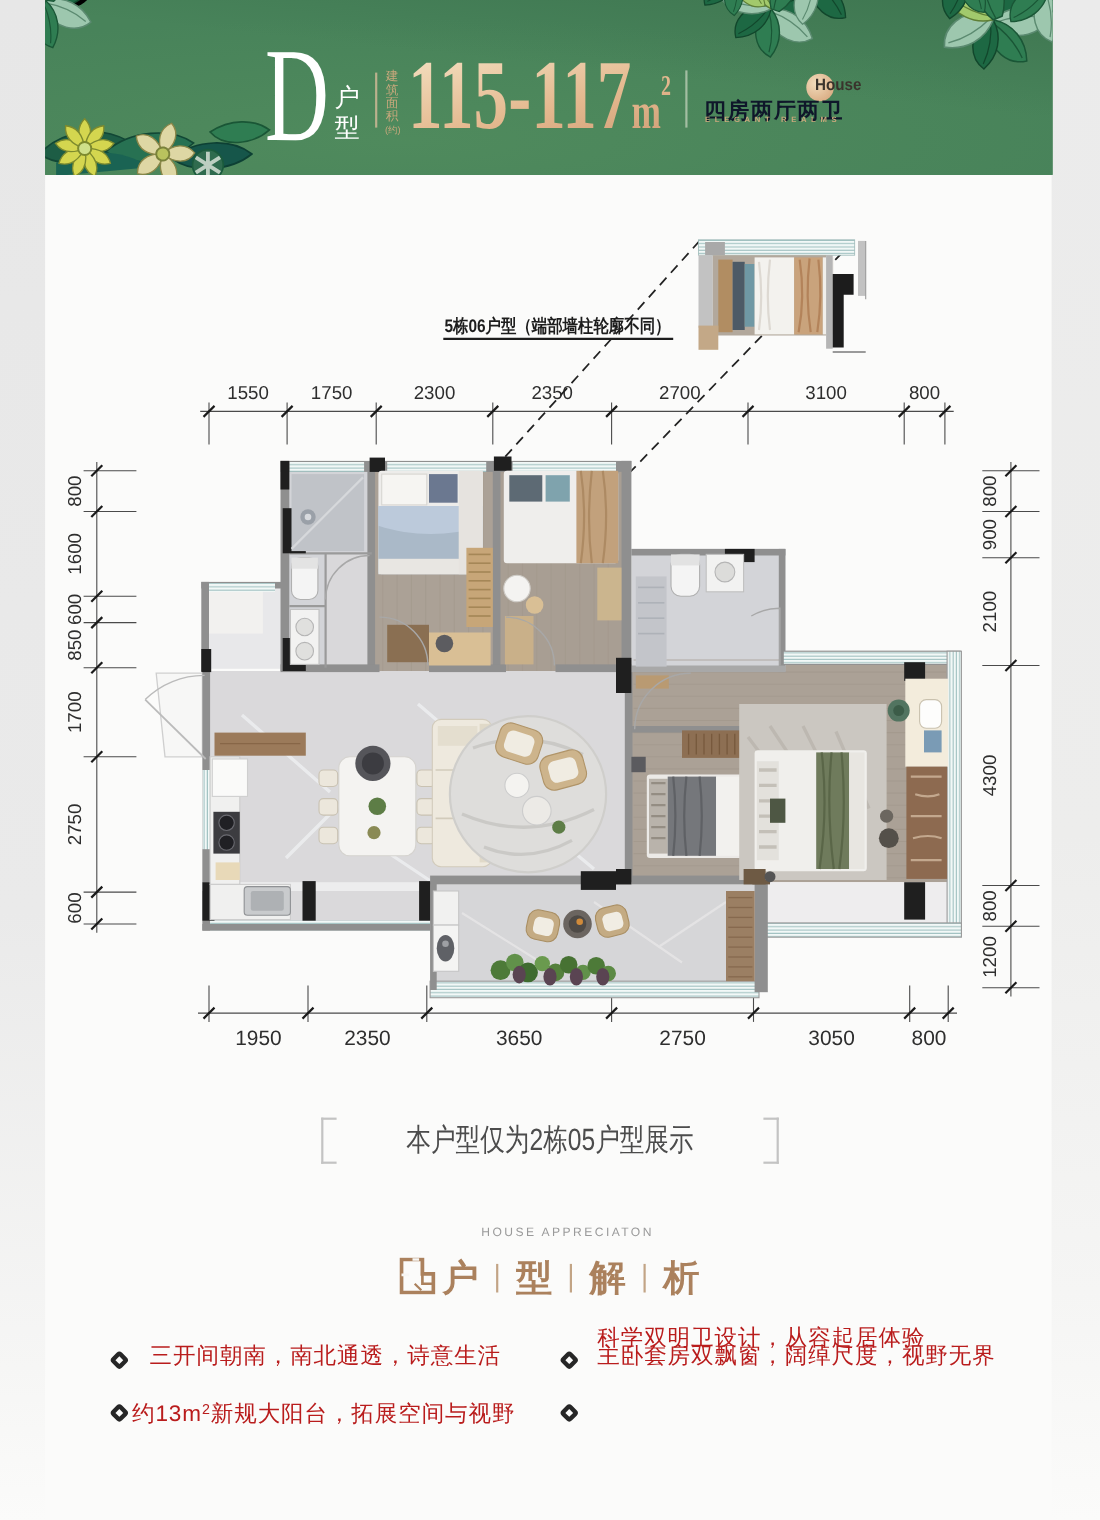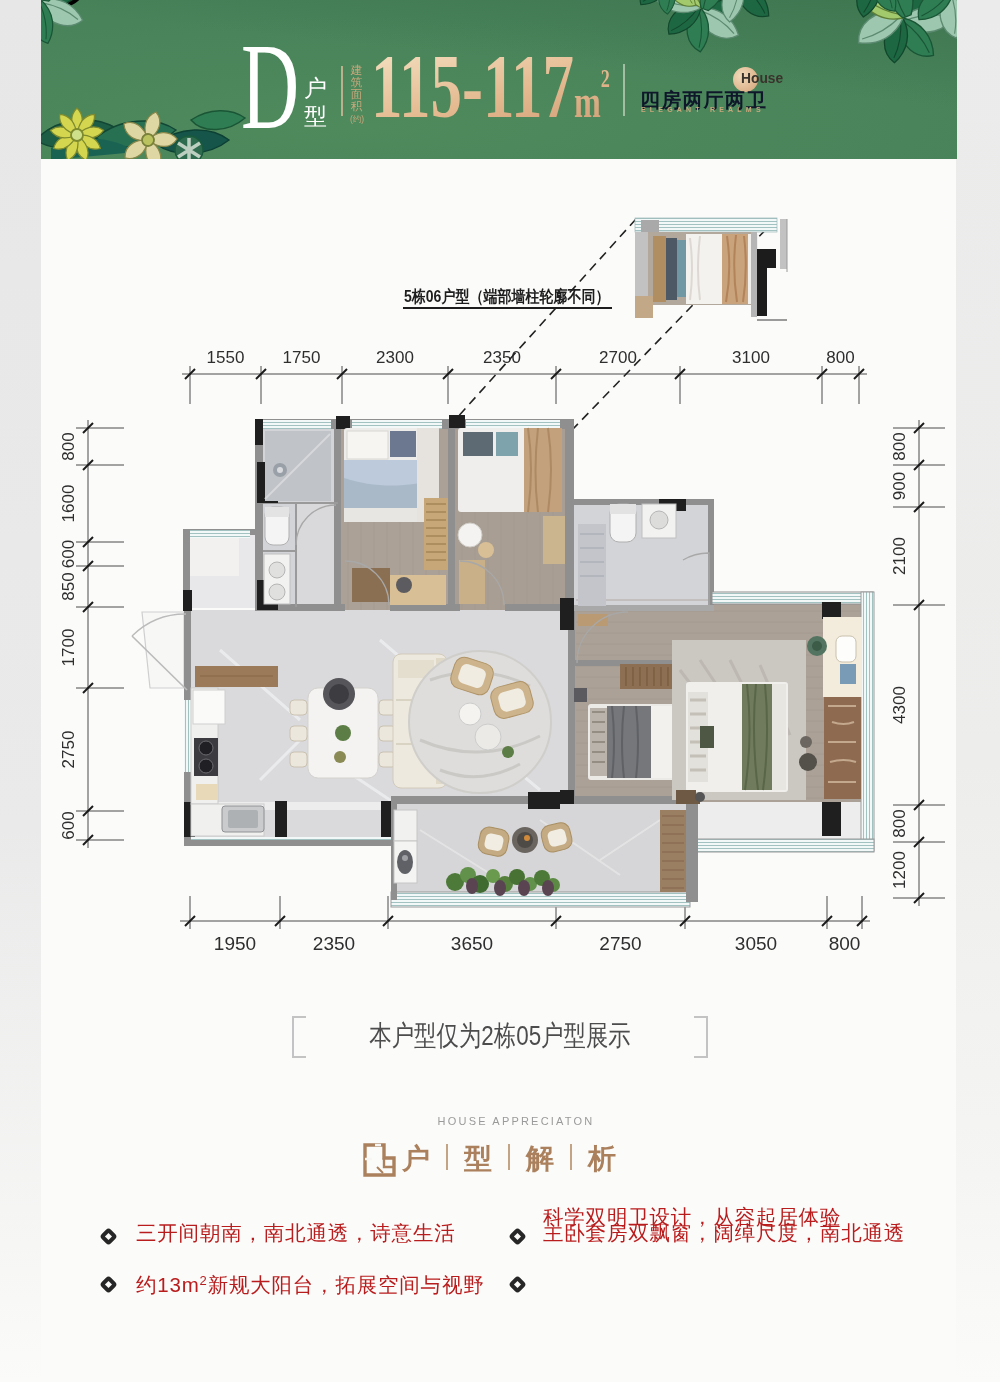--- a/index.html
+++ b/index.html
@@ -550,28 +550,28 @@
 
 <div class="abs" style="left:16px;top:1115px;width:1000px;text-align:center;font-size:11px;color:#9a9a9a;letter-spacing:2.2px;">HOUSE APPRECIATON</div>
 <svg class="abs" style="left:363px;top:1143px" width="33" height="34" viewBox="0 0 33 34">
  <g stroke="#ab815d" fill="none">
   <path d="M2 2 L2 32 L31 32 L31 15 L21 15 L21 2 Z" stroke-width="3.4"></path>
   <path d="M21 15 L21 24 L31 24" stroke-width="2.4"></path>
   <path d="M2 16 h7 M12 2 h6" stroke-width="2.4" stroke="#f7f6f4"></path>
   <path d="M14 24 l6 6" stroke-width="2"></path>
  </g>
 </svg>
-<div class="abs" style="left:402px;top:1140px;width:240px;font-size:28px;font-weight:bold;color:#ab815d;letter-spacing:0;">户<span class="tdv"></span>型<span class="tdv"></span>解<span class="tdv"></span>析</div>
+<div class="abs" style="left:402px;top:1140px;width:240px;font-size:33px;font-weight:bold;color:#ab815d;letter-spacing:0;">户<span class="tdv"></span>型<span class="tdv"></span>解<span class="tdv"></span>析</div>
 
 <div class="abs dia" style="left:102px;top:1230px;"></div>
 <div class="abs bt" style="left:136px;top:1220px;">三开间朝南，南北通透，诗意生活</div>
 <div class="abs dia" style="left:102px;top:1278px;"></div>
-<div class="abs bt" style="left:136px;top:1268px;">约13m<span style="font-size:13px;vertical-align:7px">2</span>新规大阳台，拓展空间与视野</div>
+<div class="abs bt" style="left:120px;top:1268px;">约13m<span style="font-size:13px;vertical-align:7px">2</span>新规大阳台，拓展空间与视野</div>
 <div class="abs dia" style="left:511px;top:1230px;"></div>
-<div class="abs bt" style="left:543px;top:1220px;">主卧套房双飘窗，阔绰尺度，南北通透</div>
+<div class="abs bt" style="left:543px;top:1220px;">主卧套房双飘窗，阔绰尺度，视野无界</div>
 <div class="abs dia" style="left:511px;top:1278px;"></div>
 <div class="abs bt" style="left:543px;top:1204px;">科学双明卫设计，从容起居体验</div>
 <style>
 .tdv{display:inline-block;width:2px;height:26px;background:#c2a485;margin:0 16px;vertical-align:-2px;}
 .dia{width:13px;height:13px;background:#262626;transform:rotate(45deg);border-radius:3.5px;}
 .dia::after{content:"";position:absolute;left:4px;top:4px;width:5px;height:5px;background:#fbfbfa;}
 .bt{font-size:20.5px;color:#b91c1c;letter-spacing:0.8px;line-height:26px;}
 </style>
 
 </body></html>

